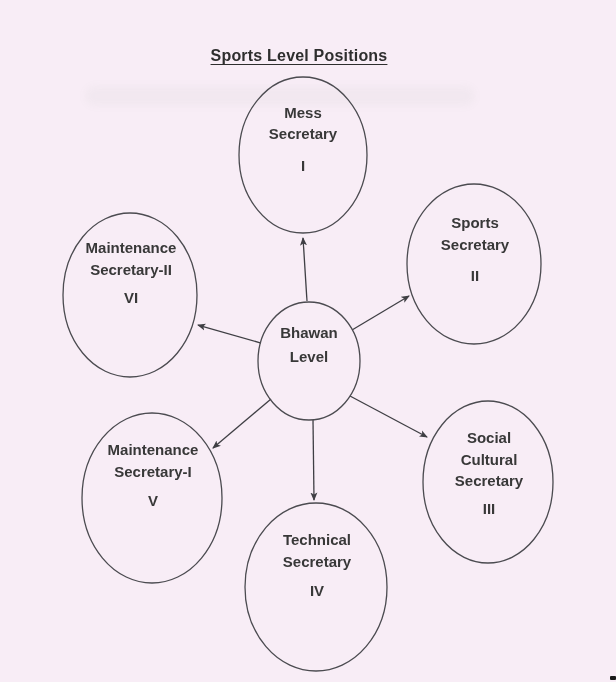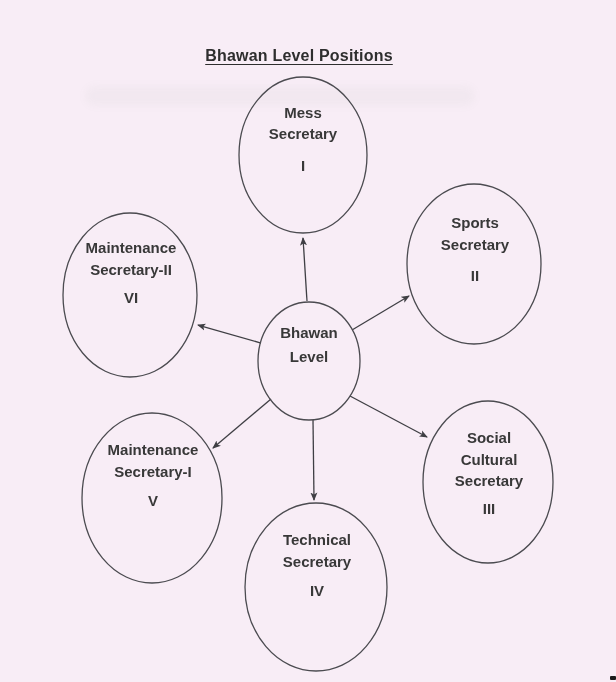--- a/index.html
+++ b/index.html
@@ -60,21 +60,21 @@
     right:0px;bottom:2px;width:6px;height:4px;
     background:#1a1a1a;
     border-radius:1px;
   }
 </style>
 </head>
 <body>
 
 <div class="ghost"></div>
 
-<div class="page-title">Bhawan Level Positions</div>
+<div class="page-title">Sports Level Positions</div>
 
 <svg class="diagram" width="616" height="682" viewBox="0 0 616 682" xmlns="http://www.w3.org/2000/svg">
   <defs>
     <marker id="arrowhead" markerWidth="9" markerHeight="8" refX="7.5" refY="4" orient="auto" markerUnits="userSpaceOnUse">
       <path d="M0,0.5 L8.5,4 L0,7.5 L2,4 Z" fill="#3f3f44"></path>
     </marker>
   </defs>
 
   <g>
     <line class="connector" x1="307" y1="301" x2="303" y2="238" marker-end="url(#arrowhead)"></line>

